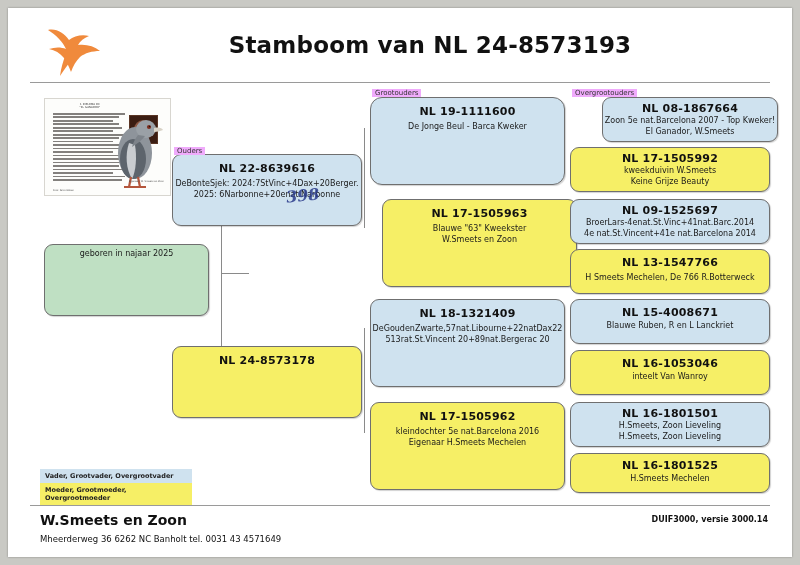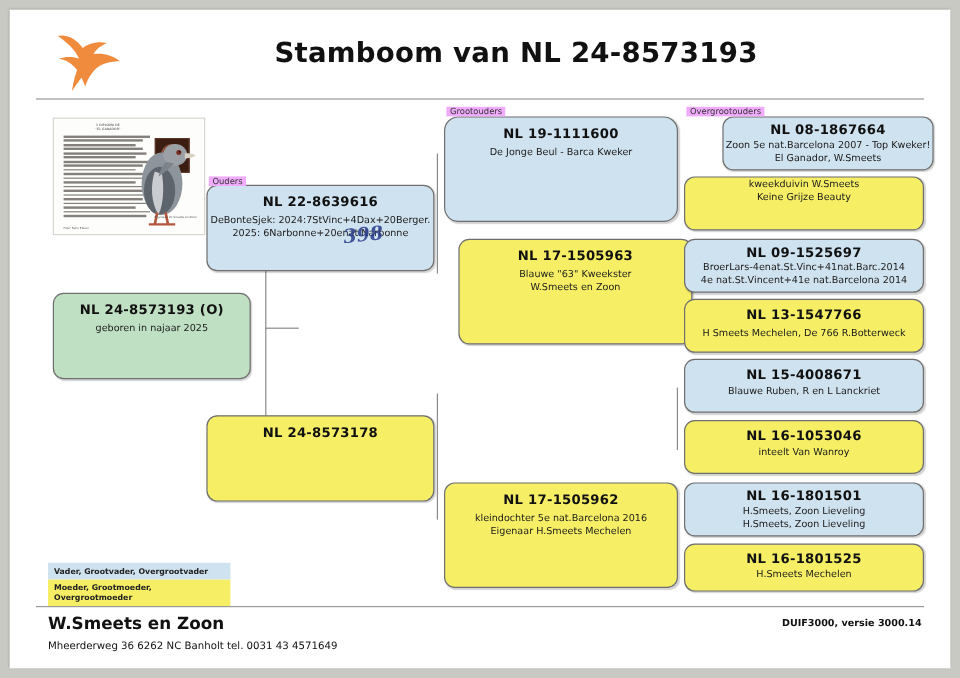--- a/index.html
+++ b/index.html
@@ -158,21 +158,20 @@
   <div class="ln-v" style="left:213px;top:193px;height:160px;"></div>
   <div class="ln-h" style="left:213px;top:265px;width:28px;"></div>
   <div class="ln-v" style="left:356px;top:120px;height:100px;"></div>
   <div class="ln-v" style="left:356px;top:320px;height:105px;"></div>
   <div class="ln-v" style="left:556px;top:112px;height:52px;"></div>
   <div class="ln-v" style="left:556px;top:215px;height:52px;"></div>
   <div class="ln-v" style="left:556px;top:315px;height:52px;"></div>
   <div class="ln-v" style="left:556px;top:418px;height:52px;"></div>
 
   <div class="box green" style="left:36px;top:236px;width:165px;height:72px;">
-    <span class="ring">NL 24-8573193 (O)</span>
     <div class="body">
       <span class="ln">geboren in najaar 2025</span>
     </div>
   </div>
 
   <div class="caption" style="left:166px;top:139px;">Ouders</div>
 
   <div class="box blue" style="left:164px;top:146px;width:190px;height:72px;">
     <span class="ring">NL 22-8639616</span>
     <div class="body">
@@ -197,40 +196,48 @@
   </div>
 
   <div class="box yellow" style="left:374px;top:191px;width:195px;height:88px;">
     <span class="ring">NL 17-1505963</span>
     <div class="body">
       <span class="ln">Blauwe "63" Kweekster</span>
       <span class="ln">W.Smeets en Zoon</span>
     </div>
   </div>
 
+  <div class="box blue" style="left:362px;top:291px;width:195px;height:88px;">
+    <span class="ring">NL 18-1321409</span>
+    <div class="body">
+      <span class="ln">DeGoudenZwarte,57nat.Libourne+22natDax22</span>
+      <span class="ln">513rat.St.Vincent 20+89nat.Bergerac 20</span>
+    </div>
+  </div>
 
   <div class="box yellow" style="left:362px;top:394px;width:195px;height:88px;">
     <span class="ring">NL 17-1505962</span>
     <div class="body">
       <span class="ln">kleindochter 5e nat.Barcelona 2016</span>
       <span class="ln">Eigenaar H.Smeets Mechelen</span>
     </div>
   </div>
 
   <div class="caption" style="left:564px;top:81px;">Overgrootouders</div>
 
   <div class="box blue" style="left:562px;top:89px;width:176px;height:45px;margin-left:32px;">
     <span class="ring" style="margin-top:4px;">NL 08-1867664</span>
     <div class="body" style="margin-top:1px;">
       <span class="ln">Zoon 5e nat.Barcelona 2007 - Top Kweker!</span>
       <span class="ln">El Ganador, W.Smeets</span>
     </div>
   </div>
 
   <div class="box yellow" style="left:562px;top:139px;width:200px;height:45px;">
+    <span class="ring" style="margin-top:4px;">NL 17-1505992</span>
     <div class="body" style="margin-top:1px;">
       <span class="ln">kweekduivin W.Smeets</span>
       <span class="ln">Keine Grijze Beauty</span>
     </div>
   </div>
 
   <div class="box blue" style="left:562px;top:191px;width:200px;height:45px;">
     <span class="ring" style="margin-top:4px;">NL 09-1525697</span>
     <div class="body" style="margin-top:1px;">
       <span class="ln">BroerLars-4enat.St.Vinc+41nat.Barc.2014</span>

